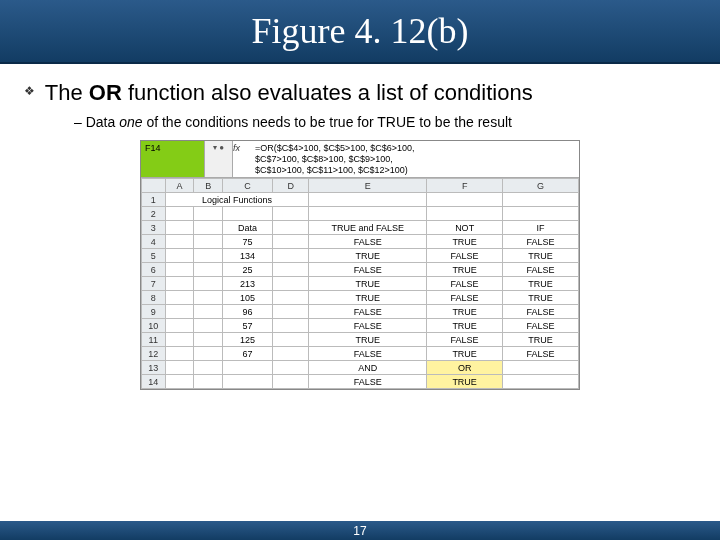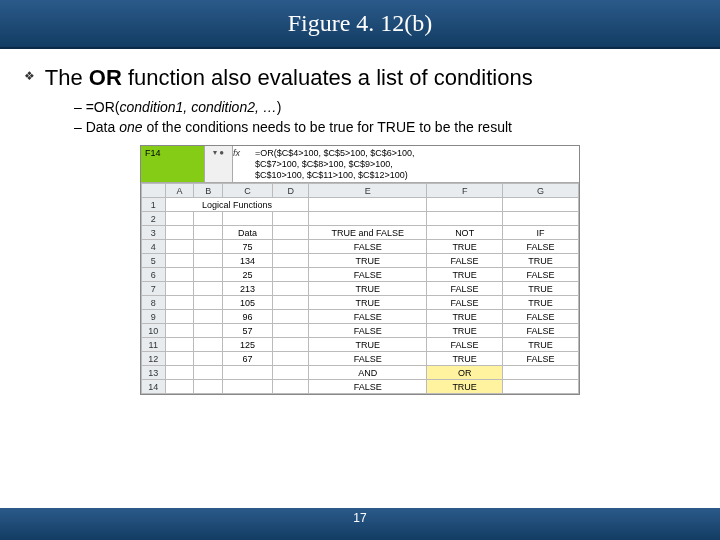--- a/index.html
+++ b/index.html
@@ -9,21 +9,21 @@
     font-family: Arial, sans-serif;
     background: #fff;
     position: relative;
     overflow: hidden;
   }
   .title-bar {
     background: linear-gradient(#2b5a8a, #123c63);
     color: #fff;
     text-align: center;
     padding: 10px 16px;
-    font-size: 24px;
+    font-size: 36px;
     font-family: "Times New Roman", serif;
     border-bottom: 2px solid #0a2a48;
   }
   .content {
     padding: 16px 24px 0 24px;
   }
   .bullet-row {
     display: flex;
     align-items: flex-start;
     gap: 10px;
@@ -120,44 +120,41 @@
   col.c-d { width: 28px; }
   col.c-e { width: 90px; }
   col.c-f { width: 58px; }
   col.c-g { width: 58px; }
   td.left { text-align: left; }
   td.right { text-align: right; }
   td.hl { background: #fff3a0; }
   .footer {
     position: absolute;
     left: 0; right: 0; bottom: 0;
-    height: 32px;
+    height: 19px;
     background: linear-gradient(#2b5a8a, #123c63);
     color: #fff;
     text-align: center;
     font-size: 12px;
     line-height: 20px;
   }
 </style>
 </head>
 <body>
 
 <div class="title-bar">Figure 4. 12(b)</div>
 
 <div class="content">
   <div class="bullet-row">
     <span class="diamond">❖</span>
     <span class="bullet-text">
       <span>The </span><b>OR</b><span> function also evaluates a list of conditions</span>
     </span>
   </div>
   <div class="sublist">
-    <div class="sub-item">
-      <span>=OR(</span><i>condition1, condition2, …</i><span>)</span>
-    </div>
     <div class="sub-item">
       <span>Data </span><i>one</i><span> of the conditions needs to be true for TRUE to be the result</span>
     </div>
   </div>
 
   <div class="figure-wrap">
     <div class="excel-fig">
       <div class="fx-bar">
         <div class="fx-cellref">F14</div>
         <div class="fx-ctrl">▾ ●</div>

